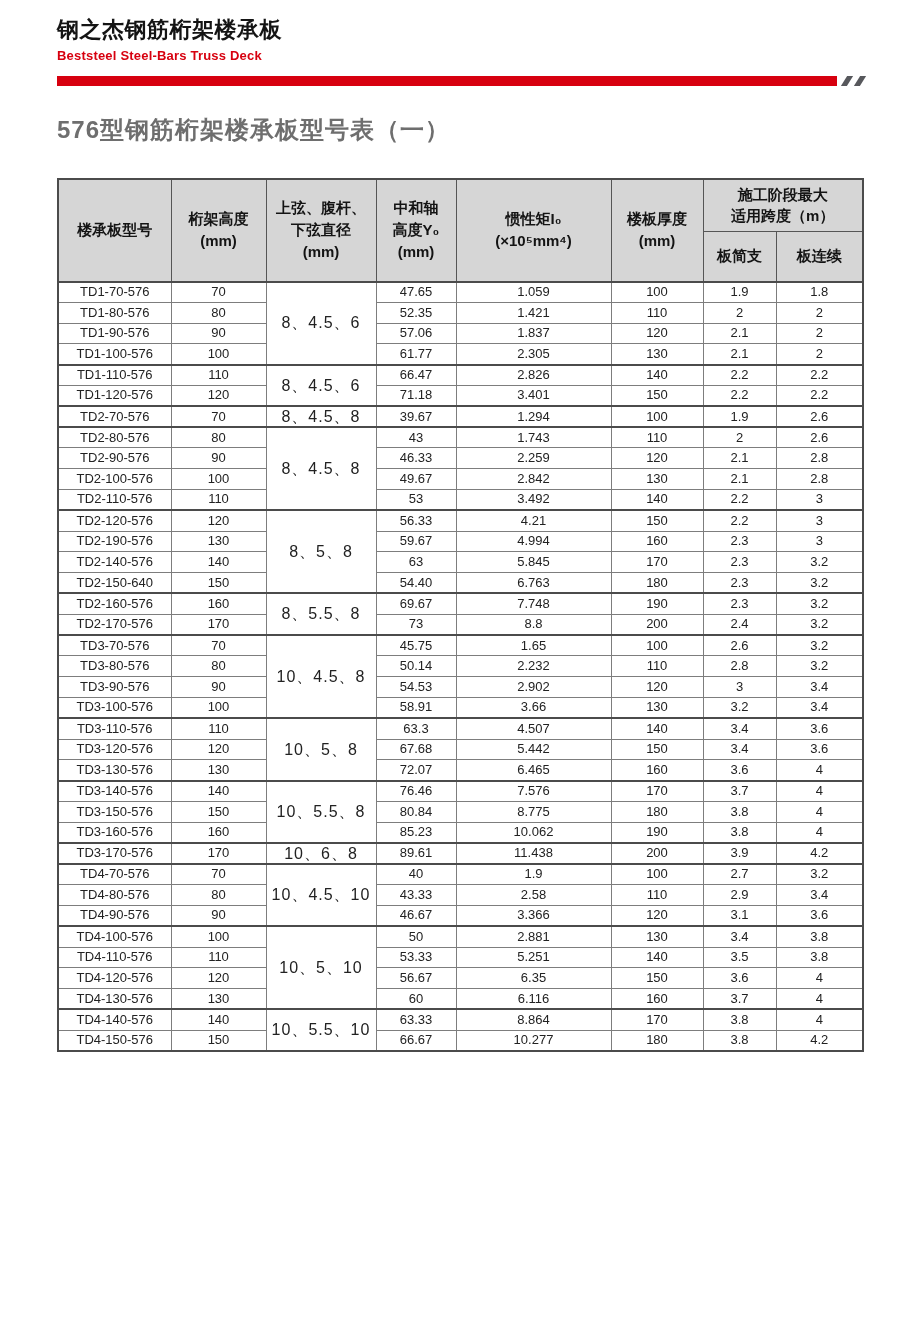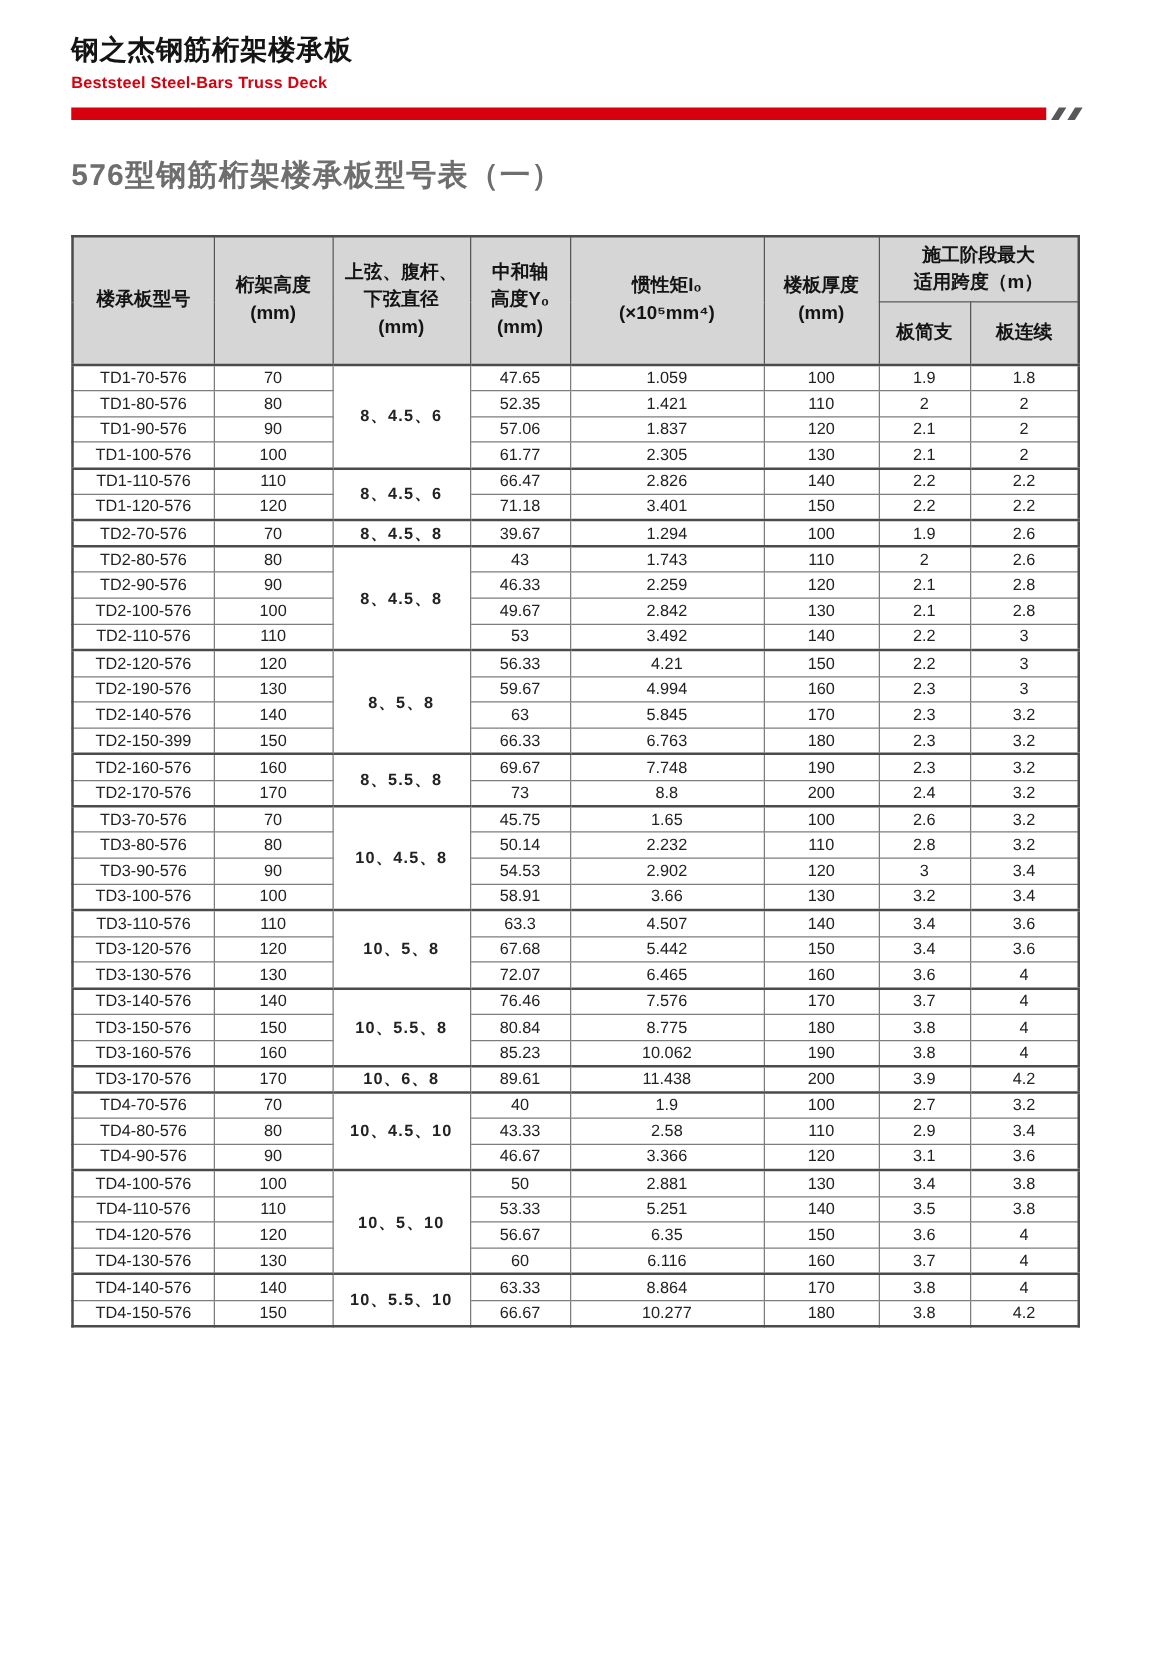--- a/index.html
+++ b/index.html
@@ -10,21 +10,21 @@
     --border-thin:#7d7d7d;
     --border-thick:#4b4b4b;
   }
   *{box-sizing:border-box;margin:0;padding:0;}
   html,body{background:#ffffff;}
   body{
     width:920px;height:1324px;position:relative;overflow:hidden;
     font-family:"Liberation Sans","DejaVu Sans",sans-serif;
     color:#1a1a1a;
   }
-  .content{padding:26px 58px 0 57px;}
+  .content{padding:16px 58px 0 57px;}
   .brand-cn{font-size:22px;font-weight:bold;color:#141414;letter-spacing:.5px;line-height:1.25;}
   .brand-en{font-size:13px;font-weight:bold;color:var(--accent);margin-top:4px;letter-spacing:.2px;}
   .rule-row{margin-top:13px;display:flex;align-items:center;}
   .red-rule{height:10px;background:var(--accent);flex:0 0 780px;}
   .slash{width:13px;height:10px;background:var(--slash);transform:skewX(-32deg);margin-left:7px;}
   .page-title{
     margin-top:28px;font-size:24px;font-weight:bold;
     color:var(--title-color);letter-spacing:1px;
   }
   table.spec{
@@ -41,21 +41,21 @@
   table.spec thead tr.hdr-top th.group-hd{height:50px;}
   table.spec thead tr.hdr-sub th{height:50px;}
   table.spec td{
     border:1px solid var(--border-thin);
     font-size:13px;color:#222222;
     text-align:center;vertical-align:middle;
     height:20.8px;line-height:1.1;padding:0 2px;
     overflow:hidden;white-space:nowrap;
   }
   table.spec tr.group-start td{border-top:2px solid var(--border-thick);}
-  table.spec td.diam{font-size:13px;letter-spacing:1px;font-weight:bold;}
+  table.spec td.diam{font-size:16px;letter-spacing:1px;}
 </style>
 </head>
 <body>
 
 <div class="content">
 
   <header>
     <div class="brand-cn">钢之杰钢筋桁架楼承板</div>
     <div class="brand-en">Beststeel Steel-Bars Truss Deck</div>
     <div class="rule-row">
@@ -227,23 +227,23 @@
         <tr>
           <td>TD2-140-576</td>
           <td>140</td>
           <td>63</td>
           <td>5.845</td>
           <td>170</td>
           <td>2.3</td>
           <td>3.2</td>
         </tr>
         <tr>
-          <td>TD2-150-399</td>
-          <td>150</td>
-          <td>66.33</td>
+          <td>TD2-150-640</td>
+          <td>150</td>
+          <td>54.40</td>
           <td>6.763</td>
           <td>180</td>
           <td>2.3</td>
           <td>3.2</td>
         </tr>
         <tr class="group-start">
           <td>TD2-160-576</td>
           <td>160</td>
           <td class="diam" rowspan="2">8、5.5、8</td>
           <td>69.67</td>

